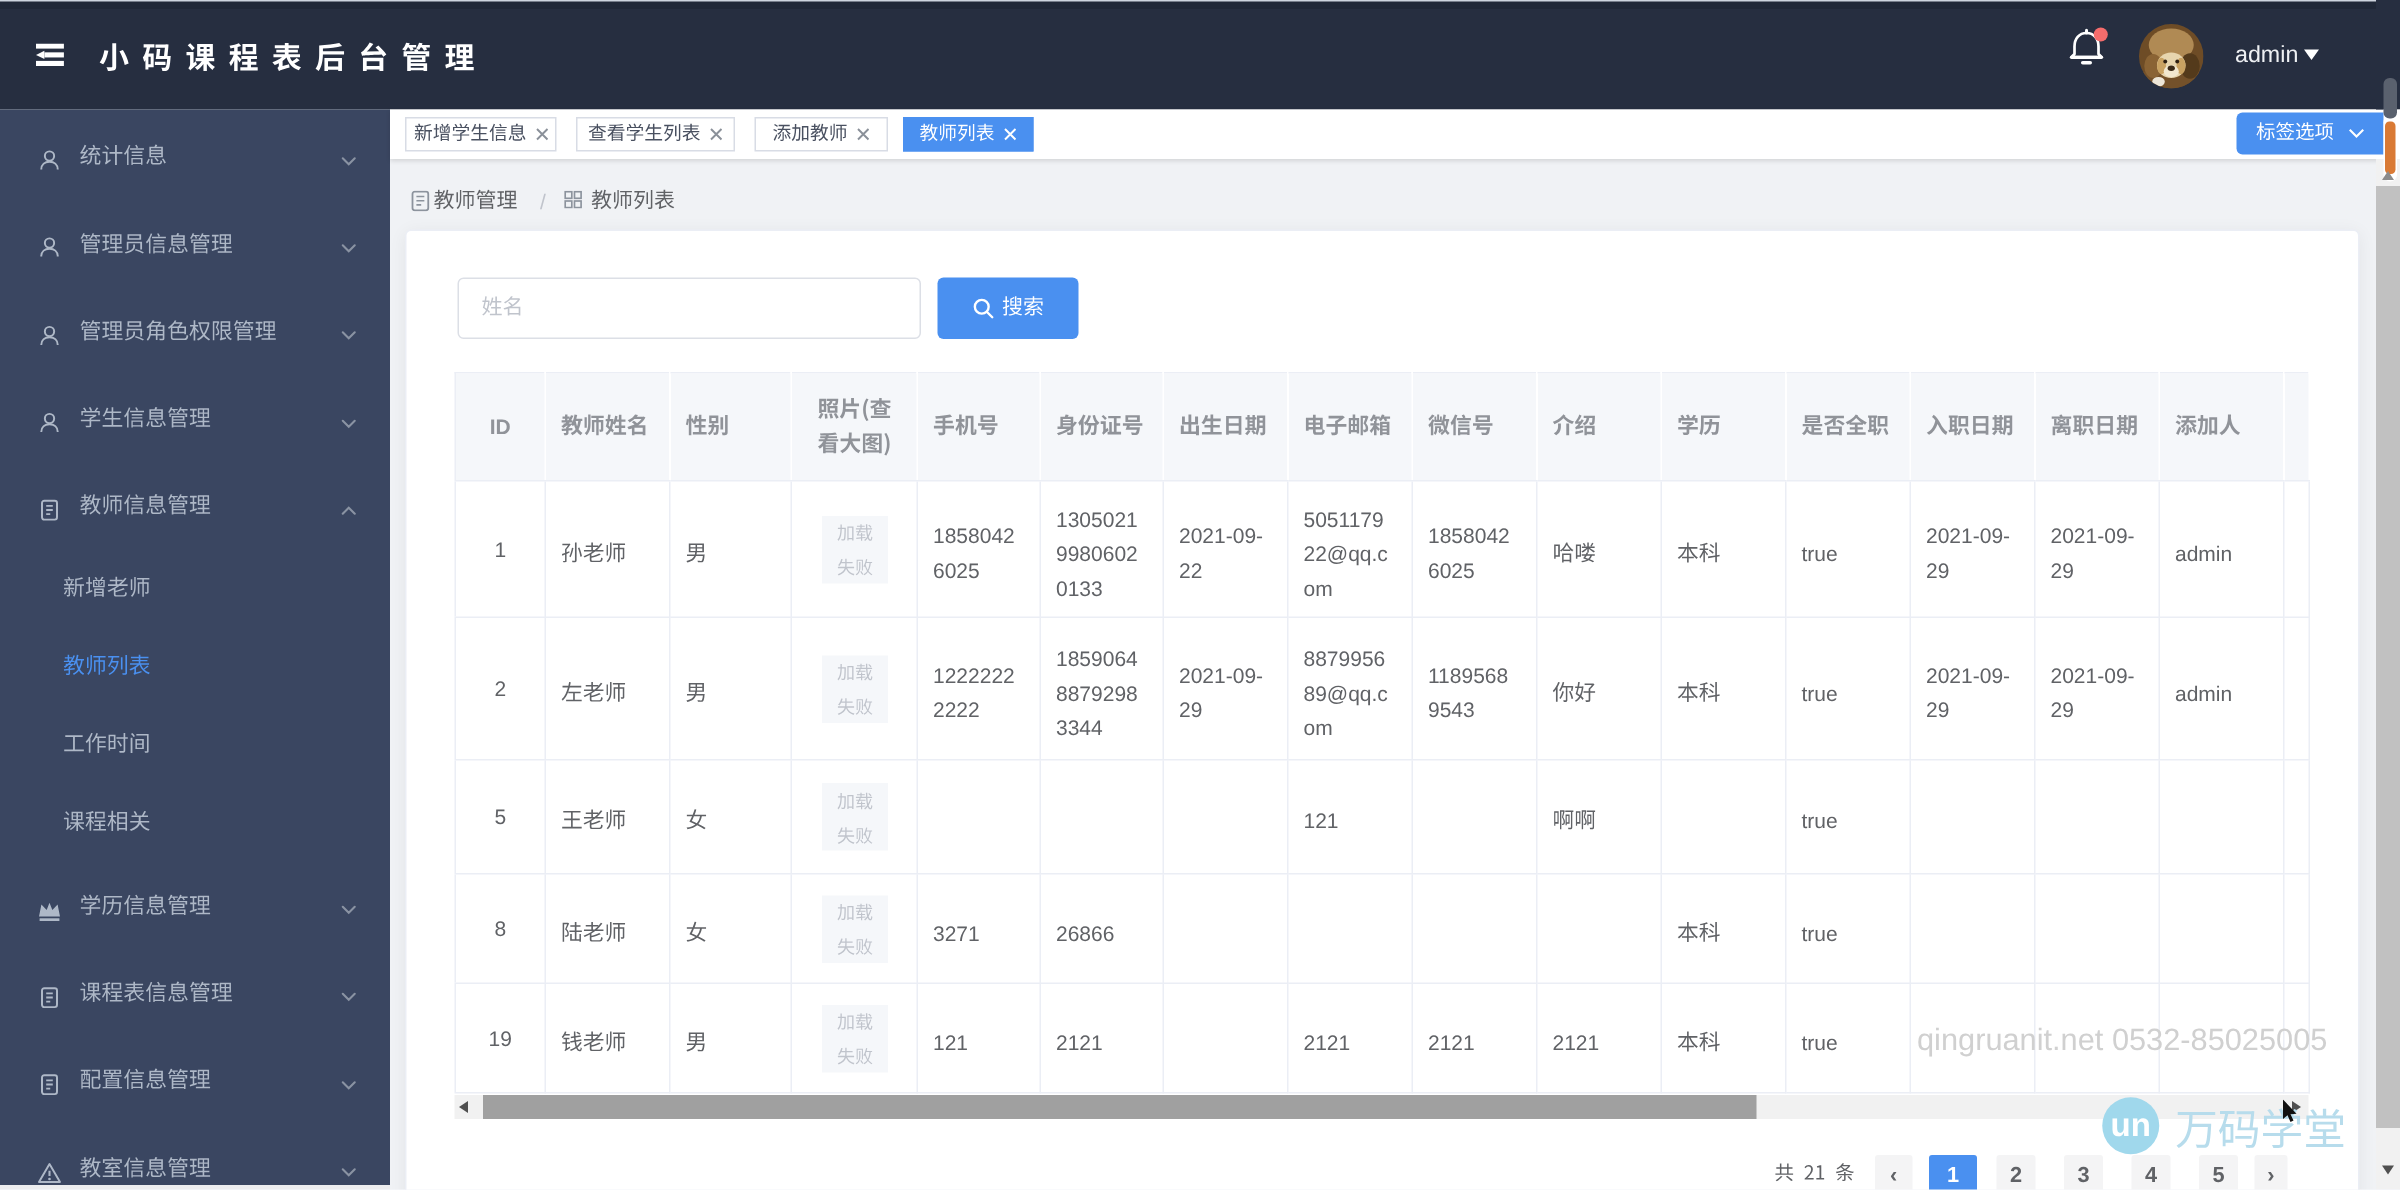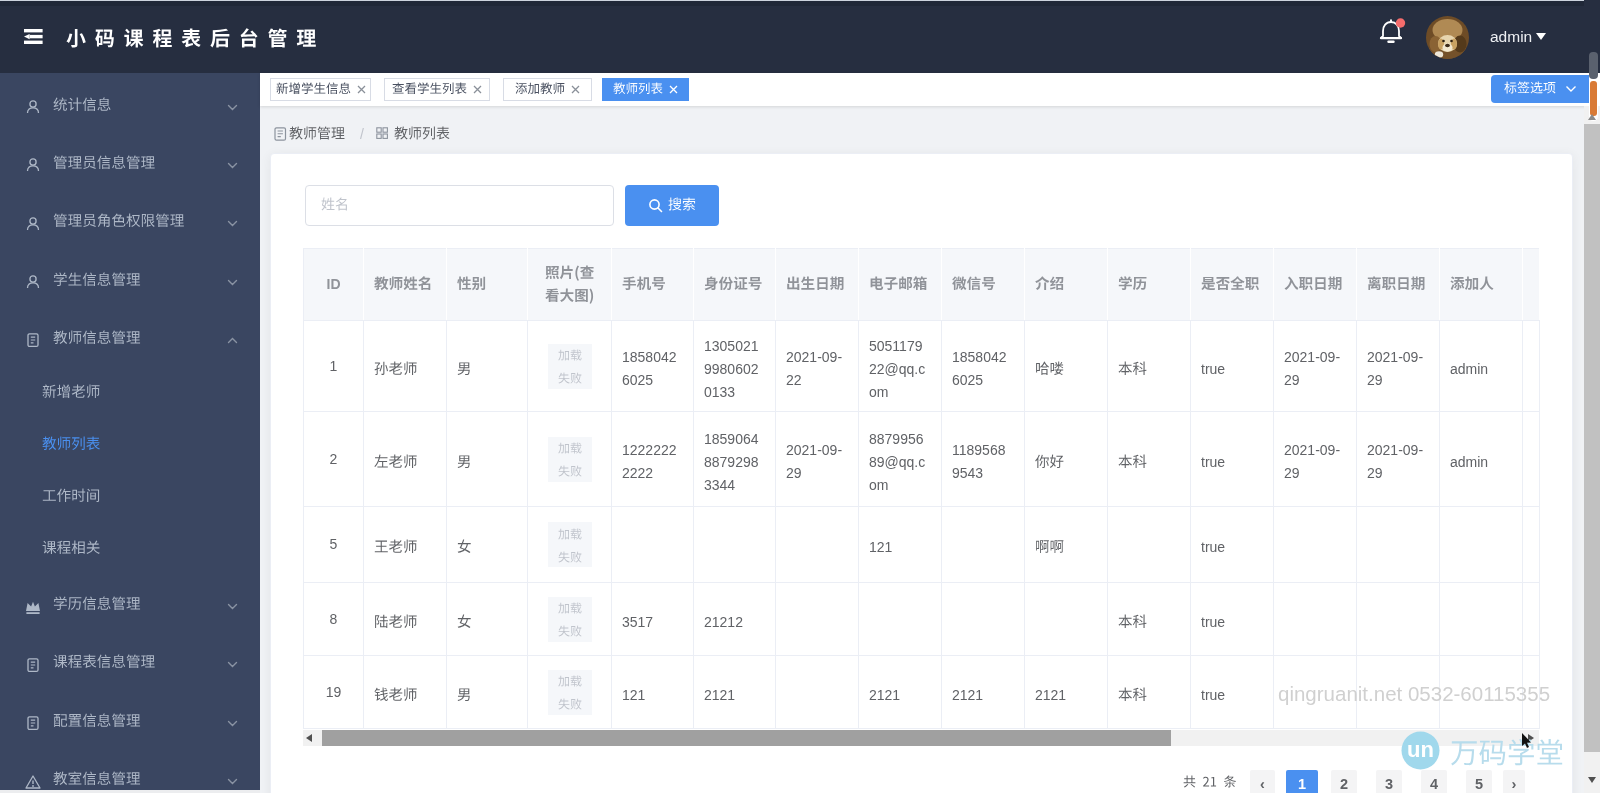--- a/index.html
+++ b/index.html
@@ -473,22 +473,22 @@
         <td class="c">
           <div class="ph">
             <div style="line-height:23px"><svg width="24.0" height="13.9" viewBox="0 -10.6 24.0 13.9">
                 <path fill="#c0c4cc" d="M6.9 -8.6V0.8H7.7V-0.1H10.1V0.7H11V-8.6ZM7.7 -1V-7.7H10.1V-1ZM2.3 -9.9 2.3 -7.8H0.6V-6.9H2.3C2.2 -3.9 1.8 -1.2 0.3 0.3C0.6 0.5 0.9 0.8 1 1C2.7 -0.8 3.1 -3.7 3.2 -6.9H5C4.9 -2.3 4.8 -0.7 4.5 -0.3C4.4 -0.2 4.3 -0.1 4.1 -0.1C3.9 -0.1 3.4 -0.1 2.8 -0.2C3 0.1 3.1 0.5 3.1 0.7C3.6 0.8 4.2 0.8 4.5 0.7C4.9 0.7 5.1 0.6 5.3 0.3C5.7 -0.3 5.8 -2 5.9 -7.3C5.9 -7.5 5.9 -7.8 5.9 -7.8H3.2L3.2 -9.9Z M20.8 -9.4C21.4 -8.9 22 -8.3 22.3 -7.8L23 -8.3C22.7 -8.8 22 -9.4 21.5 -9.8ZM22.1 -6C21.8 -4.9 21.3 -3.8 20.7 -2.8C20.5 -3.8 20.4 -5.1 20.3 -6.6H23.4V-7.4H20.2C20.2 -8.2 20.2 -9.1 20.2 -10.1H19.3C19.3 -9.1 19.3 -8.2 19.4 -7.4H16.4V-8.4H18.5V-9.1H16.4V-10.1H15.6V-9.1H13.3V-8.4H15.6V-7.4H12.6V-6.6H19.4C19.5 -4.7 19.8 -3 20.1 -1.7C19.5 -0.9 18.9 -0.2 18.1 0.4C18.3 0.5 18.6 0.8 18.7 1C19.4 0.5 19.9 -0.1 20.4 -0.8C20.9 0.3 21.5 0.9 22.3 0.9C23.1 0.9 23.4 0.3 23.6 -1.5C23.3 -1.6 23 -1.8 22.8 -2C22.8 -0.6 22.7 -0 22.4 -0C21.8 -0 21.4 -0.6 21.1 -1.6C21.8 -2.9 22.4 -4.3 22.9 -5.8ZM12.8 -1.1 12.9 -0.3 16 -0.6V0.9H16.8V-0.7L19 -0.9V-1.6L16.8 -1.4V-2.6H18.7V-3.3H16.8V-4.3H16V-3.3H14.3C14.6 -3.7 14.8 -4.2 15.1 -4.7H19V-5.4H15.5C15.6 -5.7 15.7 -6.1 15.9 -6.4L15 -6.6C14.8 -6.2 14.7 -5.8 14.5 -5.4H12.8V-4.7H14.2C14 -4.3 13.8 -4 13.7 -3.8C13.5 -3.5 13.4 -3.3 13.2 -3.2C13.3 -3 13.4 -2.6 13.5 -2.4C13.6 -2.5 13.9 -2.6 14.4 -2.6H16V-1.4Z"></path>
               </svg></div>
             <div style="line-height:23px"><svg width="24.0" height="13.9" viewBox="0 -10.6 24.0 13.9">
                 <path fill="#c0c4cc" d="M5.5 -10.1V-8H3.2C3.4 -8.5 3.6 -9.1 3.8 -9.7L2.8 -9.9C2.4 -8.3 1.7 -6.7 0.7 -5.7C0.9 -5.6 1.4 -5.3 1.6 -5.2C2 -5.7 2.4 -6.3 2.8 -7.1H5.5V-6.3C5.5 -5.8 5.4 -5.2 5.4 -4.7H0.6V-3.8H5.1C4.6 -2.2 3.4 -0.8 0.5 0.2C0.7 0.4 1 0.8 1.1 1C4.1 -0.1 5.5 -1.7 6 -3.4C7 -1.2 8.5 0.3 11.1 1C11.2 0.7 11.4 0.3 11.7 0.1C9.2 -0.4 7.6 -1.8 6.8 -3.8H11.4V-4.7H6.3C6.4 -5.2 6.4 -5.8 6.4 -6.3V-7.1H10.4V-8H6.4V-10.1Z M14.8 -7.9V-4.6C14.8 -3.1 14.7 -0.9 12.5 0.3C12.6 0.5 12.9 0.8 13 0.9C15.3 -0.5 15.6 -2.8 15.6 -4.6V-7.9ZM15.5 -1.5C16 -0.8 16.6 0.1 17 0.6L17.6 0.2C17.3 -0.3 16.6 -1.2 16.1 -1.9ZM13.1 -9.5V-2.2H13.8V-8.7H16.6V-2.2H17.3V-9.5ZM19.5 -7.2H21.7C21.5 -5.3 21.1 -3.8 20.5 -2.6C19.9 -3.6 19.4 -4.8 19.1 -6.1C19.2 -6.4 19.4 -6.8 19.5 -7.2ZM19.4 -10C19 -8.1 18.4 -6.3 17.6 -5.1C17.7 -4.9 18 -4.6 18.1 -4.4C18.3 -4.6 18.4 -4.8 18.6 -5.1C19 -3.9 19.5 -2.8 20.1 -1.8C19.4 -0.9 18.6 -0.2 17.7 0.3C17.9 0.4 18.1 0.8 18.2 0.9C19.1 0.5 19.9 -0.2 20.6 -1.2C21.3 -0.3 22.1 0.4 23 0.9C23.1 0.7 23.4 0.4 23.6 0.3C22.6 -0.2 21.7 -1 21 -1.9C21.8 -3.2 22.3 -4.9 22.5 -7.2H23.4V-8H19.8C19.9 -8.6 20.1 -9.2 20.2 -9.8Z"></path>
               </svg></div>
           </div>
         </td>
-        <td>3517</td>
-        <td>21212</td>
+        <td>3271</td>
+        <td>26866</td>
         <td></td>
         <td></td>
         <td></td>
         <td></td>
         <td><svg width="29.0" height="16.8" viewBox="0 -12.8 29.0 16.8">
             <path fill="#606266" d="M6.7 -12.2V-9.1H0.9V-8H5.3C4.3 -5.6 2.5 -3.2 0.5 -2C0.8 -1.8 1.2 -1.4 1.3 -1.1C3.4 -2.6 5.3 -5.2 6.4 -8H6.7V-2.7H3.3V-1.6H6.7V1.2H7.8V-1.6H11.2V-2.7H7.8V-8H8C9.1 -5.2 11 -2.6 13.1 -1.2C13.3 -1.5 13.7 -1.9 14 -2.1C12 -3.3 10.2 -5.6 9.1 -8H13.6V-9.1H7.8V-12.2Z M21.8 -10.5C22.6 -9.9 23.7 -9.1 24.1 -8.5L24.9 -9.2C24.4 -9.8 23.4 -10.6 22.5 -11.2ZM21.2 -6.8C22.2 -6.2 23.3 -5.2 23.8 -4.6L24.5 -5.3C24 -6 22.8 -6.8 21.9 -7.4ZM19.9 -12C18.8 -11.5 16.9 -11.1 15.3 -10.8C15.4 -10.6 15.5 -10.2 15.6 -10C16.2 -10 16.9 -10.2 17.6 -10.3V-8.1H15.1V-7.1H17.4C16.8 -5.4 15.8 -3.5 14.9 -2.5C15.1 -2.2 15.4 -1.8 15.5 -1.5C16.2 -2.4 17 -3.8 17.6 -5.3V1.1H18.6V-5.6C19.2 -4.9 19.8 -3.9 20 -3.5L20.7 -4.3C20.4 -4.7 19.1 -6.3 18.6 -6.8V-7.1H20.8V-8.1H18.6V-10.5C19.4 -10.7 20 -10.9 20.6 -11.1ZM20.6 -2.8 20.8 -1.7 25.5 -2.5V1.1H26.6V-2.7L28.5 -3L28.3 -4L26.6 -3.7V-12.2H25.5V-3.5Z"></path>
           </svg></td>
         <td>true</td>
         <td></td>
         <td></td>
@@ -537,21 +537,21 @@
 <svg style="position:absolute;left:1183px;top:775px" width="53.4" height="15.1" viewBox="0 -11.4 53.4 15.1">
     <path fill="#606266" d="M7.6 -1.9C8.9 -1 10.5 0.3 11.2 1L12.2 0.4C11.3 -0.4 9.7 -1.6 8.5 -2.5ZM4.3 -2.4C3.5 -1.5 2.1 -0.3 0.8 0.4C1 0.5 1.4 0.8 1.6 1.1C2.9 0.3 4.4 -0.9 5.3 -2ZM1.2 -8.2V-7.2H3.6V-4.1H0.6V-3.2H12.4V-4.1H9.4V-7.2H12V-8.2H9.4V-10.8H8.4V-8.2H4.6V-10.8H3.6V-8.2ZM4.6 -4.1V-7.2H8.4V-4.1Z M20.1 0H26.1V-1H23.4C22.9 -1 22.4 -1 21.9 -0.9C24.1 -3.1 25.6 -5 25.6 -6.9C25.6 -8.6 24.5 -9.7 22.8 -9.7C21.6 -9.7 20.8 -9.2 20 -8.3L20.7 -7.6C21.2 -8.3 21.9 -8.7 22.7 -8.7C23.9 -8.7 24.4 -7.9 24.4 -6.9C24.4 -5.2 23.1 -3.3 20.1 -0.7Z M27.9 0H33.1V-1H31.2V-9.5H30.3C29.7 -9.2 29.1 -9 28.3 -8.9V-8.1H30V-1H27.9Z M44.3 -2.4C43.7 -1.6 42.5 -0.6 41.7 -0.1C41.9 0 42.2 0.4 42.3 0.6C43.2 -0 44.4 -1.1 45.1 -2ZM48.6 -1.9C49.5 -1.1 50.6 -0.1 51.1 0.6L51.8 0.1C51.3 -0.7 50.2 -1.7 49.3 -2.4ZM49.1 -8.9C48.5 -8.2 47.8 -7.6 47 -7.1C46.1 -7.6 45.4 -8.2 44.9 -8.8L45 -8.9ZM45.3 -10.9C44.7 -9.8 43.3 -8.4 41.4 -7.5C41.6 -7.3 41.9 -7 42.1 -6.8C42.9 -7.2 43.6 -7.7 44.3 -8.2C44.8 -7.6 45.4 -7.1 46 -6.6C44.5 -5.9 42.7 -5.4 40.9 -5.2C41.1 -5 41.3 -4.6 41.3 -4.3C43.3 -4.6 45.3 -5.2 47 -6.1C48.5 -5.3 50.4 -4.7 52.4 -4.4C52.5 -4.7 52.8 -5.1 53 -5.3C51.1 -5.5 49.3 -6 47.9 -6.6C49 -7.4 50 -8.3 50.6 -9.4L49.9 -9.8L49.8 -9.7H45.7C46 -10.1 46.2 -10.4 46.4 -10.7ZM46.4 -5.1V-3.7H42.3V-2.9H46.4V-0C46.4 0.1 46.4 0.1 46.2 0.1C46.1 0.2 45.6 0.2 45.1 0.1C45.2 0.4 45.3 0.7 45.4 1C46.1 1 46.6 1 47 0.8C47.3 0.7 47.4 0.5 47.4 -0V-2.9H51.5V-3.7H47.4V-5.1Z"></path>
   </svg>
 <div class="pbtn" style="left:1250px;width:25px;">‹</div>
 <div class="pbtn" style="left:1286px;width:32px;background:#4a90f0;color:#fff">1</div>
 <div class="pbtn" style="left:1331px;width:26px;">2</div>
 <div class="pbtn" style="left:1376px;width:26px;">3</div>
 <div class="pbtn" style="left:1421px;width:26px;">4</div>
 <div class="pbtn" style="left:1466px;width:26px;">5</div>
 <div class="pbtn" style="left:1503px;width:22px;">›</div>
-<div class="ab" style="left:1278px;top:682px;font-size:20.5px;color:#d0d0d0">qingruanit.net 0532-60115355</div>
+<div class="ab" style="left:1278px;top:682px;font-size:20.5px;color:#d0d0d0">qingruanit.net 0532-85025005</div>
 <svg class="ab" style="left:1401px;top:731px" width="40" height="40">
     <circle cx="19.5" cy="19.5" r="19" fill="#a0d8ec"></circle>
     <text x="19.5" y="26" text-anchor="middle" font-family="Liberation Sans" font-size="22" font-weight="bold" fill="#fff">un</text>
   </svg>
 <svg style="position:absolute;left:1450px;top:738px" width="114.0" height="33.1" viewBox="0 -25.1 114.0 33.1">
     <path fill="#b7dcec" d="M1.8 -21.8V-19.7H9.5C9.3 -12.4 8.9 -3.5 1 0.7C1.5 1.1 2.2 1.8 2.5 2.3C8.2 -0.8 10.3 -6.2 11.1 -11.8H21.9C21.4 -4.2 20.9 -1.1 20.1 -0.3C19.8 0.1 19.4 0.1 18.7 0.1C18 0.1 15.9 0.1 13.8 -0.1C14.2 0.5 14.5 1.4 14.5 2C16.5 2.1 18.5 2.1 19.6 2.1C20.6 2 21.3 1.8 22 1C23.1 -0.1 23.6 -3.6 24.1 -12.8C24.1 -13.1 24.1 -13.9 24.1 -13.9H11.4C11.6 -15.8 11.7 -17.8 11.7 -19.7H26.8V-21.8Z M40.2 -5.8V-3.9H51.1V-5.8ZM42.5 -18.5C42.3 -15.7 41.9 -11.9 41.6 -9.6H42.1L53.1 -9.6C52.6 -3.3 51.9 -0.8 51.2 -0.1C50.9 0.2 50.6 0.3 50.1 0.3C49.6 0.3 48.3 0.3 46.9 0.1C47.3 0.7 47.5 1.5 47.5 2.1C48.9 2.2 50.2 2.2 51 2.1C51.8 2.1 52.4 1.9 52.9 1.2C53.9 0.2 54.6 -2.8 55.2 -10.5C55.3 -10.8 55.3 -11.4 55.3 -11.4H51.8C52.2 -15 52.7 -19.2 52.9 -22.2L51.4 -22.4L51 -22.3H41.1V-20.3H50.7C50.4 -17.8 50.1 -14.3 49.7 -11.4H43.8C44.1 -13.5 44.3 -16.2 44.5 -18.4ZM30 -22.4V-20.5H33.4C32.6 -16.1 31.4 -12.1 29.3 -9.3C29.7 -8.8 30.2 -7.6 30.3 -7C30.8 -7.8 31.4 -8.5 31.8 -9.4V1H33.7V-1.3H38.9V-13.7H33.7C34.4 -15.8 35 -18.1 35.5 -20.5H39.7V-22.4ZM33.7 -11.7H37V-3.2H33.7Z M70.1 -9.9V-7.8H58.7V-5.8H70.1V-0.4C70.1 0 70 0.1 69.4 0.2C68.8 0.2 66.9 0.2 64.7 0.2C65 0.7 65.4 1.6 65.6 2.2C68.2 2.2 69.8 2.2 70.9 1.9C71.9 1.6 72.3 0.9 72.3 -0.4V-5.8H83.9V-7.8H72.3V-9C74.9 -10.1 77.5 -11.7 79.3 -13.4L77.9 -14.4L77.5 -14.3H63.5V-12.4H75.1C73.6 -11.5 71.8 -10.5 70.1 -9.9ZM69.1 -23.5C69.9 -22.2 70.9 -20.4 71.2 -19.2H65L66.1 -19.8C65.6 -20.9 64.4 -22.5 63.3 -23.7L61.5 -22.9C62.4 -21.8 63.5 -20.3 64 -19.2H59.3V-13.5H61.3V-17.3H81.3V-13.5H83.4V-19.2H78.7C79.7 -20.3 80.7 -21.7 81.5 -23L79.4 -23.8C78.7 -22.4 77.5 -20.5 76.5 -19.2H71.8L73.3 -19.8C72.9 -21 71.9 -22.8 71 -24.2Z M93.9 -13.5H105.6V-10.3H93.9ZM91.9 -15.2V-8.6H98.6V-5.7H89.8V-3.8H98.6V-0.4H87.4V1.5H112.2V-0.4H100.8V-3.8H110.1V-5.7H100.8V-8.6H107.7V-15.2ZM107.4 -23.7C106.8 -22.6 105.6 -20.9 104.8 -19.8L106.1 -19.4H100.8V-24H98.6V-19.4H93.6L94.7 -19.8C94.2 -20.9 93.1 -22.5 92.1 -23.6L90.2 -22.9C91.1 -21.8 92 -20.4 92.5 -19.4H87.6V-13.1H89.5V-17.5H110V-13.1H112V-19.4H106.7C107.6 -20.3 108.7 -21.7 109.6 -23Z"></path>
   </svg>
 <svg class="ab" style="left:1521px;top:733px" width="12" height="17">
     <path d="M1 0 L1 13 L4 10.5 L6 15 L8 14 L6 9.8 L10 9.5 Z" fill="#111"></path>
   </svg>

